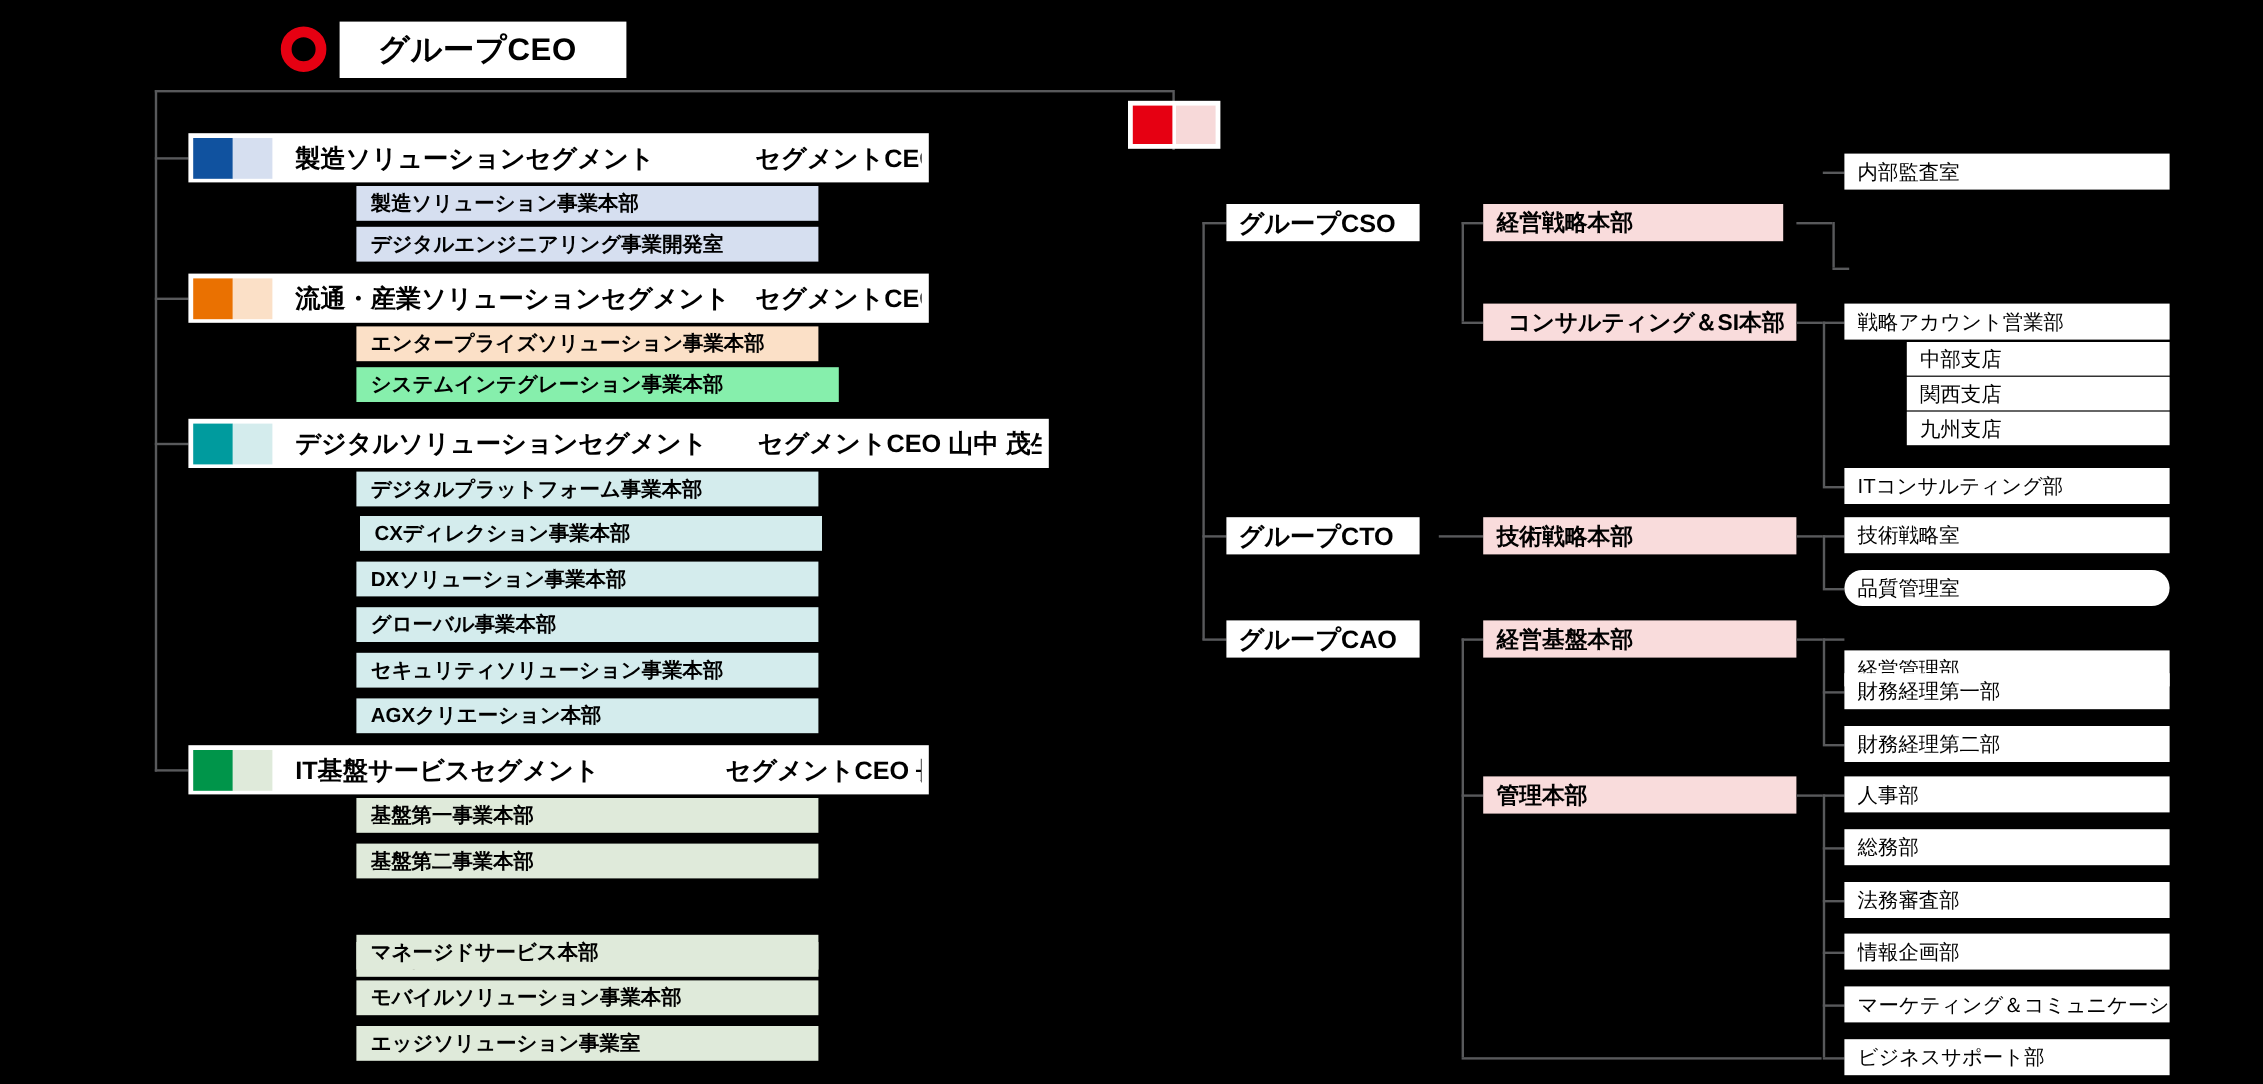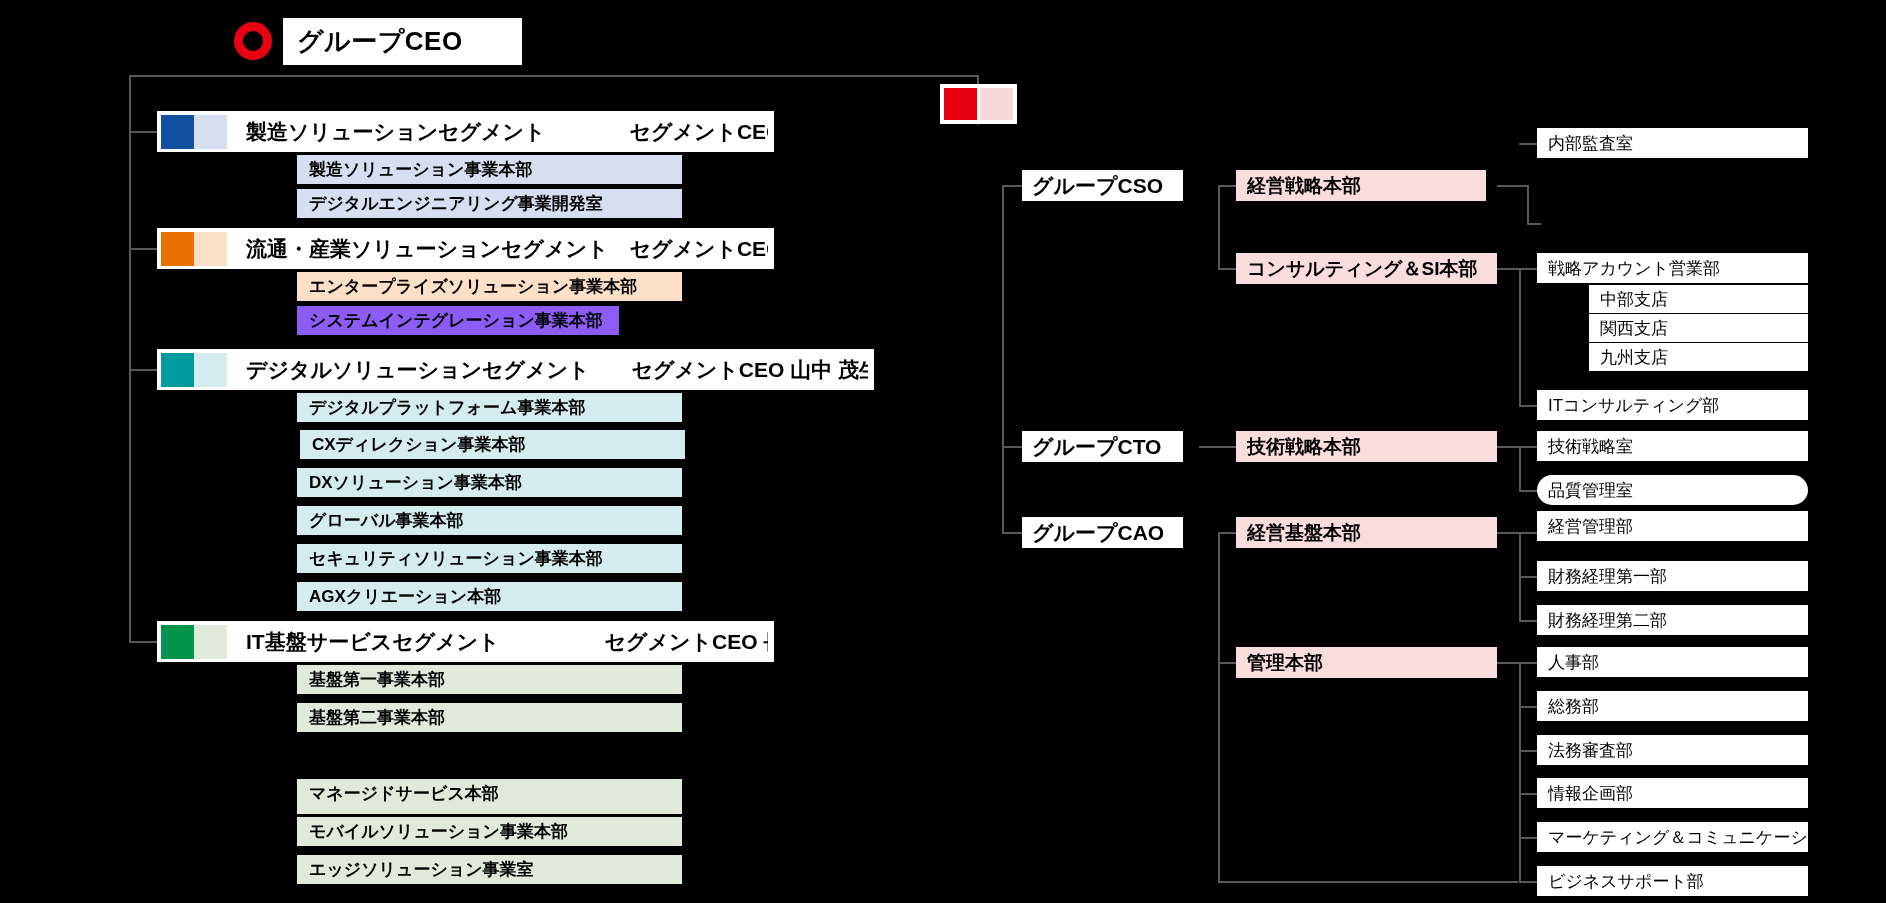--- a/index.html
+++ b/index.html
@@ -33,21 +33,21 @@
   }
   
   .ln{position:absolute;background:#58595b;}
   .ln.h{height:2px;}
   .ln.v{width:2px;}
 
   
   #ceo-box{
     left:283px;top:18px;width:239px;height:47px;
     background:#ffffff;
-    padding-left:14px;
+    padding-left:32px;
     font-size:26px;
     letter-spacing:.5px;
   }
   #ceo-mark{
     position:absolute;
     left:234px;top:22px;width:38px;height:38px;
     border:9px solid #e60012;
     border-radius:50%;
     box-sizing:border-box;
     background:#000;
@@ -153,21 +153,21 @@
   <div class="node seg-head" id="seg1" style="left:157px;top:228px;width:617px;">
     <span class="chip">
       <i style="background:#ea7101"></i>
         <i style="background:#fbe0c7"></i>
     </span>
     <span class="lbl">流通・産業ソリューションセグメント　セグメントCEO 池田</span>
   </div>
   <div class="node unit" style="left:297px;top:272px;width:385px;background:#fbe0c7;">
     <span class="lbl">エンタープライズソリューション事業本部</span>
   </div>
-  <div class="node unit" style="left:297px;top:306px;width:322px;background:#8b5cf6;">
+  <div class="node unit" style="left:297px;top:306px;width:402px;background:#86efac;">
     <span class="lbl">システムインテグレーション事業本部</span>
   </div>
 
   <div class="ln h" style="left:129px;top:369px;width:28px;"></div>
   <div class="node seg-head" id="seg2" style="left:157px;top:349px;width:717px;">
     <span class="chip">
       <i style="background:#009b9e"></i>
         <i style="background:#d4eced"></i>
     </span>
     <span class="lbl">デジタルソリューションセグメント　　セグメントCEO 山中 茂生</span>
@@ -234,21 +234,21 @@
   <div class="node officer" style="left:1022px;top:517px;width:161px;">
     <span class="lbl">グループCAO</span>
   </div>
 
   <div class="ln v" style="left:1218px;top:185px;height:83px;"></div>
   <div class="ln h" style="left:1218px;top:185px;width:18px;"></div>
   <div class="ln h" style="left:1218px;top:268px;width:18px;"></div>
   <div class="node division" style="left:1236px;top:170px;width:250px;">
     <span class="lbl">経営戦略本部</span>
   </div>
-  <div class="node division" style="left:1236px;top:253px;width:261px;">
+  <div class="node division" style="left:1236px;top:253px;width:261px;justify-content:center;">
     <span class="lbl">コンサルティング＆SI本部</span>
   </div>
 
   <div class="ln h" style="left:1199px;top:446px;width:37px;"></div>
   <div class="node division" style="left:1236px;top:431px;width:261px;">
     <span class="lbl">技術戦略本部</span>
   </div>
 
   <div class="ln v" style="left:1218px;top:532px;height:349px;"></div>
   <div class="ln h" style="left:1218px;top:532px;width:18px;"></div>
@@ -299,21 +299,21 @@
     <span class="lbl">技術戦略室</span>
   </div>
   <div class="ln h" style="left:1519px;top:490px;width:18px;"></div>
   <div class="node dept" style="left:1537px;top:475px;width:271px;border-radius:15px;">
     <span class="lbl">品質管理室</span>
   </div>
 
   <div class="ln h" style="left:1497px;top:532px;width:22px;"></div>
   <div class="ln v" style="left:1519px;top:532px;height:88px;"></div>
   <div class="ln h" style="left:1519px;top:532px;width:18px;"></div>
-  <div class="node dept" style="left:1537px;top:511px;width:271px;">
+  <div class="node dept" style="left:1537px;top:542px;width:271px;">
     <span class="lbl">経営管理部</span>
   </div>
   <div class="ln h" style="left:1519px;top:576px;width:18px;"></div>
   <div class="node dept" style="left:1537px;top:561px;width:271px;">
     <span class="lbl">財務経理第一部</span>
   </div>
   <div class="ln h" style="left:1519px;top:620px;width:18px;"></div>
   <div class="node dept" style="left:1537px;top:605px;width:271px;">
     <span class="lbl">財務経理第二部</span>
   </div>

